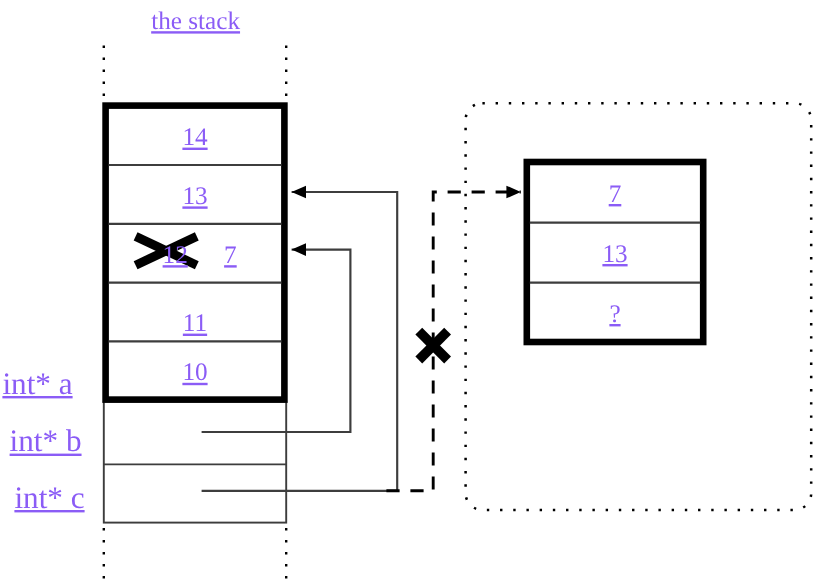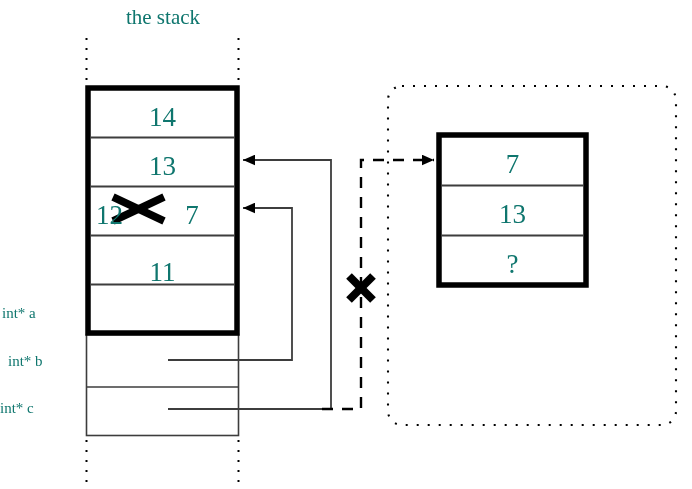--- a/index.html
+++ b/index.html
@@ -17,33 +17,34 @@
   }
   #svg-layer {
     position: absolute;
     left: 0;
     top: 0;
     width: 692px;
     height: 489px;
   }
   .lbl {
     position: absolute;
-    color: #0f766e;
+    color: #8b5cf6;
     white-space: nowrap;
+    text-decoration: underline;
   }
   .title {
     font-size: 21px;
     text-align: center;
   }
   .cellval {
-    font-size: 27px;
+    font-size: 21px;
     text-align: center;
   }
   .varlabel {
-    font-size: 15px;
+    font-size: 26px;
   }
 </style>
 </head>
 <body>
 
 <div id="canvas">
 
   <svg id="svg-layer" viewBox="0 0 692 489">
     <defs>
       <marker id="arrowSolid" markerWidth="13" markerHeight="11" refX="12" refY="5.5" orient="auto" markerUnits="userSpaceOnUse">
@@ -110,32 +111,33 @@
     </g>
   </svg>
 
   <div class="lbl title" style="left:63px; top:5px; width:200px;">the stack</div>
 
 
   <div class="lbl cellval" style="left:88px; top:102px; width:149px;">14</div>
 
   <div class="lbl cellval" style="left:88px; top:151px; width:149px;">13</div>
 
-  <div class="lbl cellval" style="left:96px; top:200px; width:52px; text-align:left;">12</div>
+  <div class="lbl cellval" style="left:120px; top:200px; width:52px; text-align:center;">12</div>
 
   <div class="lbl cellval" style="left:174px; top:200px; width:36px; text-align:center;">7</div>
 
   <div class="lbl cellval" style="left:88px; top:257px; width:149px;">11</div>
 
+  <div class="lbl cellval" style="left:88px; top:298px; width:149px;">10</div>
 
   <div class="lbl varlabel" style="left:2px; top:305px;">int* a</div>
 
   <div class="lbl varlabel" style="left:8px; top:353px;">int* b</div>
 
-  <div class="lbl varlabel" style="left:0; top:400px;">int* c</div>
+  <div class="lbl varlabel" style="left:12px; top:400px;">int* c</div>
 
   <div class="lbl cellval" style="left:439px; top:149px; width:147px;">7</div>
 
   <div class="lbl cellval" style="left:439px; top:199px; width:147px;">13</div>
 
   <div class="lbl cellval" style="left:439px; top:249px; width:147px;">?</div>
 
 </div>
 
 </body></html>

